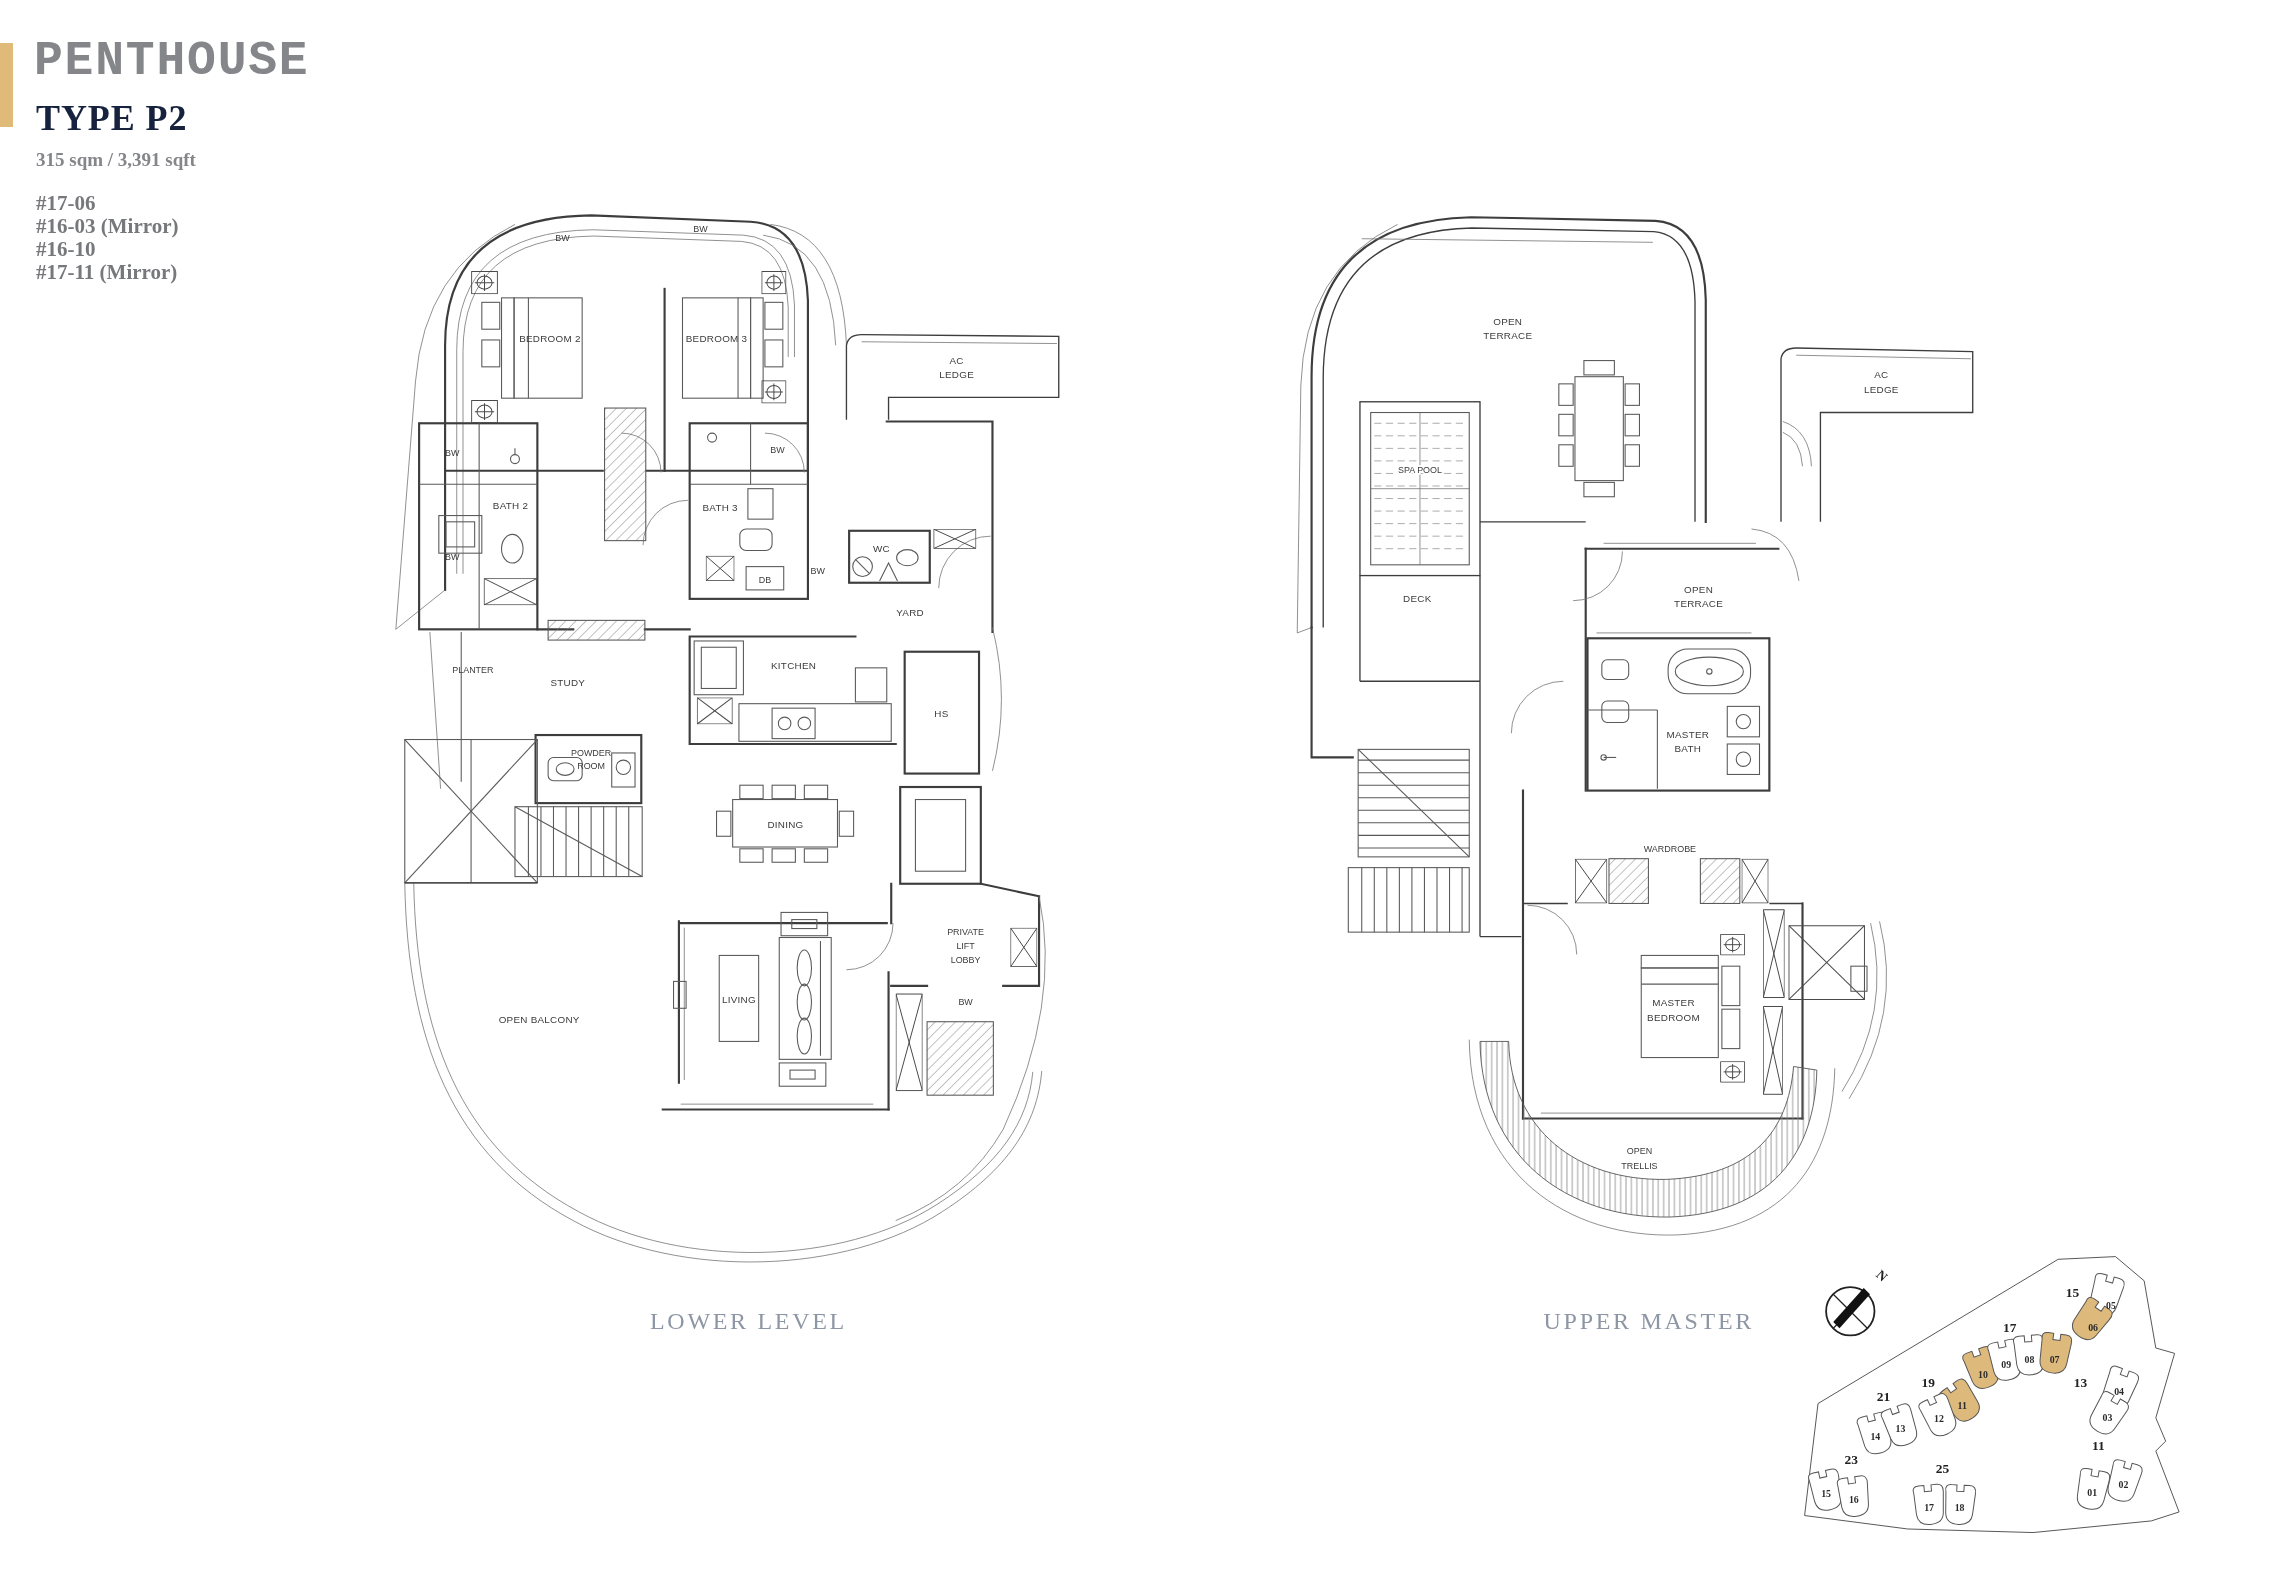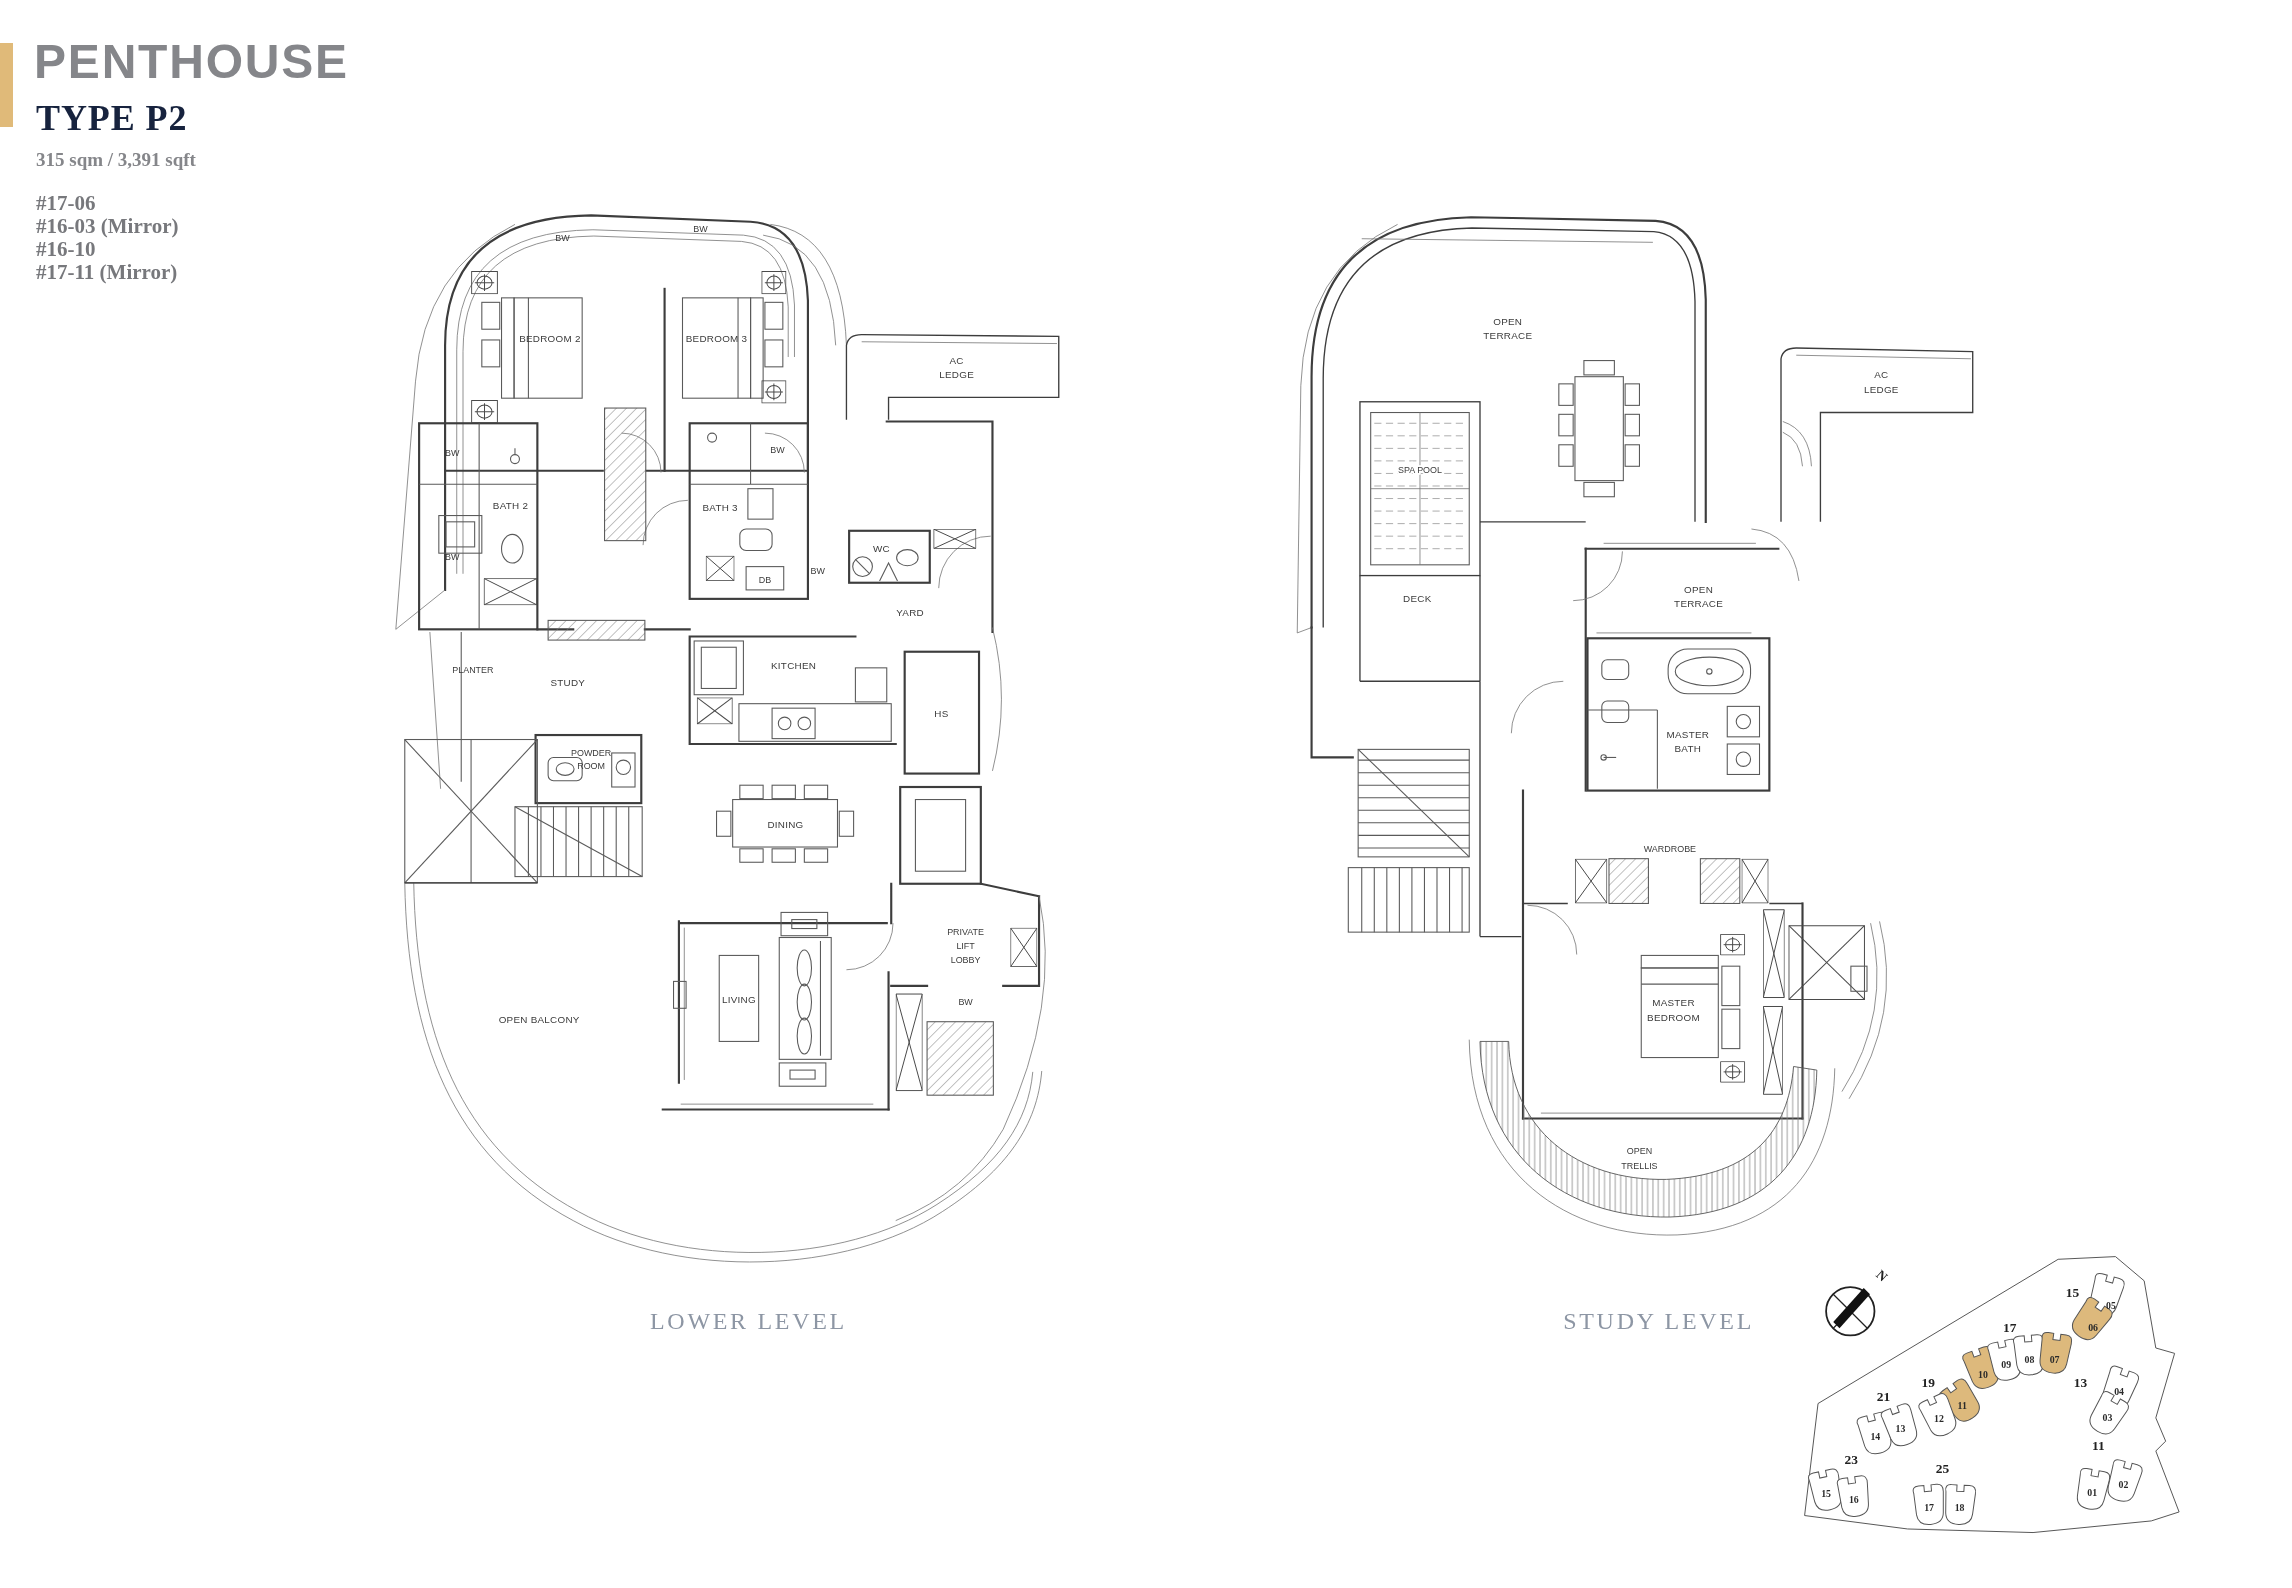--- a/index.html
+++ b/index.html
@@ -1,21 +1,21 @@
 <!DOCTYPE html>
 <html style="--accent: #e0ba79;font-size:14.3px"><head>
 <meta charset="utf-8">
 <style>
   html,body{margin:0;padding:0;background:#fff;}
   #page{position:relative;width:2293px;height:1589px;background:#ffffff;overflow:hidden;
         font-family:"Liberation Sans",sans-serif;}
   .abs{position:absolute;}
   
   #accent-bar{left:0;top:43px;width:13.4px;height:84px;background:var(--accent,#e0ba79);}
-  #title{left:34px;top:34px;font-family:Liberation Sans, sans-serif;font-size:48px;font-weight:600;
+  #title{left:34px;top:34px;font-family:Liberation Mono, monospace;font-size:48px;font-weight:600;
          color:#85868a;letter-spacing:1.8px;}
   #ptype{left:36px;top:97px;font-family:"Liberation Serif",serif;font-size:36px;font-weight:700;
          color:#17233e;letter-spacing:0.9px;}
   #area{left:36px;top:149px;font-family:"Liberation Serif",serif;font-size:19px;font-weight:600;color:#85868a;}
   #units{left:36px;top:192px;font-family:"Liberation Serif",serif;font-size:21px;font-weight:600;
          color:#77787c;line-height:23px;}
   .caption{font-family:"Liberation Serif",serif;font-size:24px;color:#8d96a4;letter-spacing:2.7px;
            text-align:right;width:287px;}
   #cap-lower{left:560px;top:1308px;}
   #cap-upper{left:1467px;top:1308px;}
@@ -446,21 +446,21 @@
       <text class="rl" x="1884" y="839">BATH</text>
       <text class="rs halo" x="1864" y="951">WARDROBE</text>
       <text class="rl" x="1868" y="1123">MASTER</text>
       <text class="rl" x="1868" y="1139">BEDROOM</text>
       <text class="rs halo" x="1830" y="1288">OPEN</text>
       <text class="rs halo" x="1830" y="1304">TRELLIS</text>
     </g>
   </svg>
 
   <div class="abs caption" id="cap-lower">LOWER LEVEL</div>
-  <div class="abs caption" id="cap-upper">STUDY LEVEL</div>
+  <div class="abs caption" id="cap-upper">UPPER MASTER</div>
 
   <svg class="abs" style="left:1800px;top:1236px" width="493" height="353" viewBox="0 0 550 394">
     <defs>
       <path id="unitShape" d="M -16 -14 Q -18 -22 -10 -22 L -4 -22 L -4 -15 L 4 -15 L 4 -22 L 10 -22 Q 18 -22 17 -13 L 15 10 Q 14 22 0 22 Q -14 22 -15 10 Z"></path>
     </defs>
 
     <path d="M 288 26 L 352 23 L 384 50 L 397 125 L 418 131 L 397 203 L 408 229 L 397 240 L 423 308 L 392 318 L 260 331 L 120 327 L 5 312 L 20 187 Z" fill="none" stroke="#555" stroke-width="1.1"></path>
 
     <g>
       <circle cx="56" cy="84" r="27" fill="none" stroke="#222" stroke-width="2"></circle>

